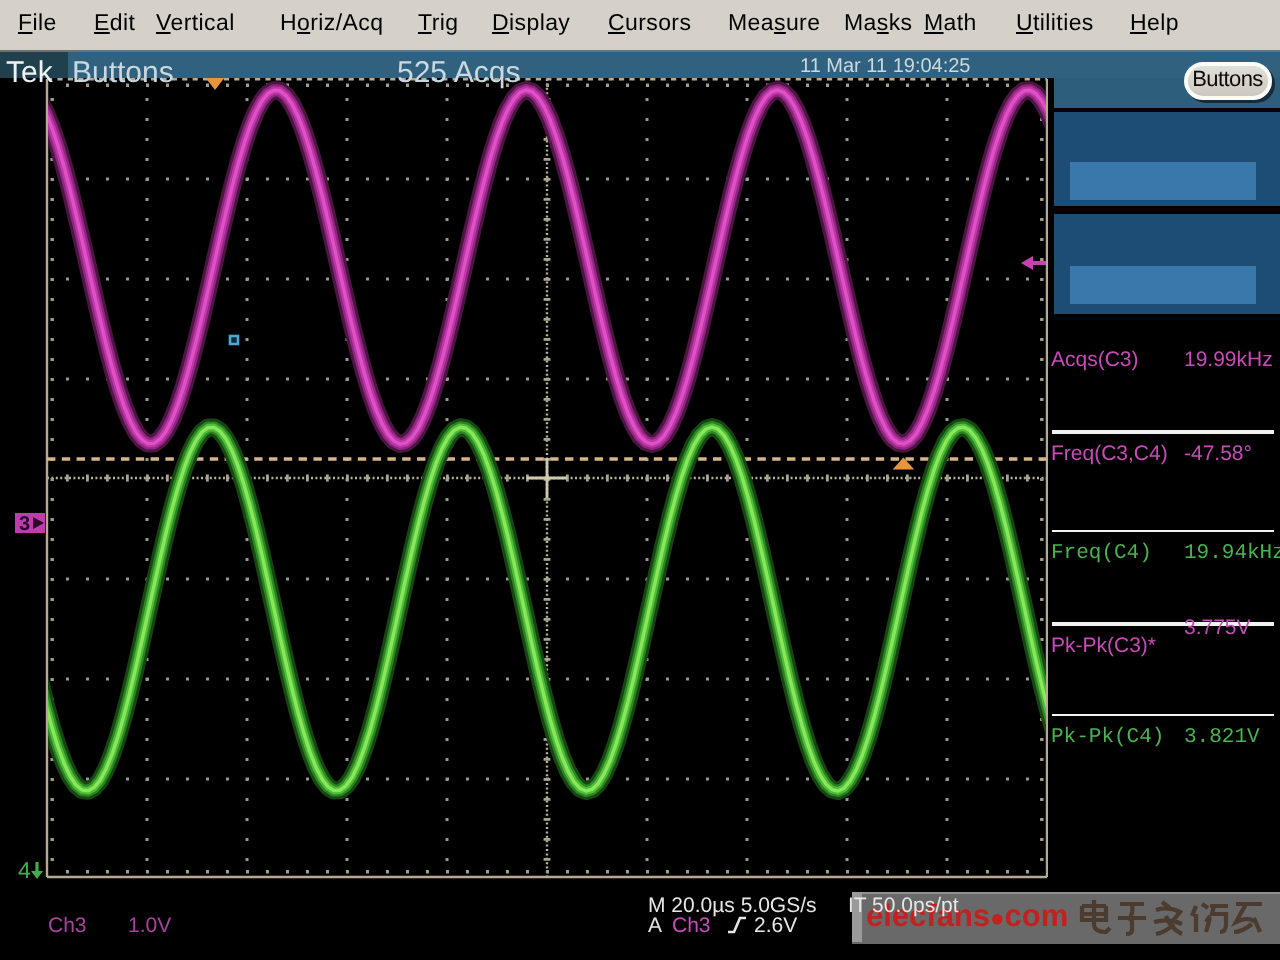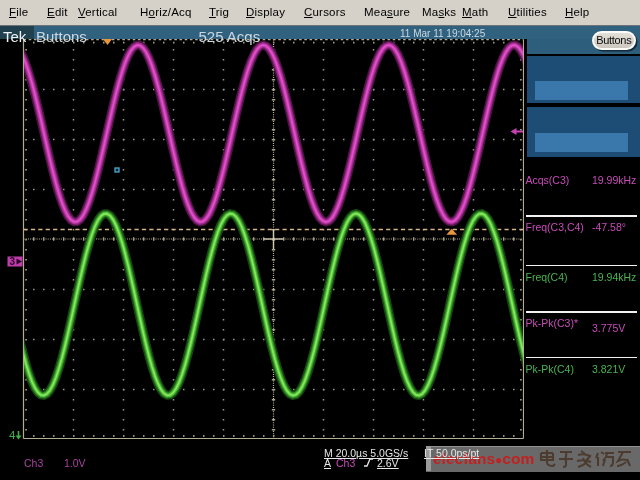--- a/index.html
+++ b/index.html
@@ -13,22 +13,22 @@
 .bartxt{position:absolute;font-size:15px;color:#ccd8e0;top:27.5px;}
 #buttons{left:592px;top:30.5px;width:43.5px;height:19.5px;background:linear-gradient(#e2dfd8,#ccc8bf);border:2px solid #fbfbf8;border-radius:10px;box-sizing:border-box;text-align:center;font-size:11px;color:#0a0a0a;line-height:14.5px;letter-spacing:-0.3px;box-shadow:1.5px 1.5px 0 rgba(15,25,35,.75);}
 .panel{left:527px;width:113px;background:#1d4d75;}
 .thumb{left:535px;width:93px;height:19px;background:#3a78ab;}
 .blk{background:#000;}
 .sep{left:526px;width:111px;height:1.6px;background:#f2f2f2;}
 .ro{position:absolute;font-size:10.5px;white-space:nowrap;}
 .mg{color:#c84cb8;}
 .mg2{color:#aa42a0;}
 .gr2{color:#3da44a;margin-top:32px;}
-.gr{color:#49b44f;}
-.wh{color:#e6e6e6;text-decoration:underline;}
+.gr{color:#49b44f;font-family:Liberation Mono, monospace;}
+.wh{color:#e6e6e6;}
 #wm{left:426px;top:446px;width:214px;height:25px;background:#696969;border-top:1px solid #909090;}
 #wmband{left:426px;top:446px;width:5px;height:25px;background:#9a9a9a;}
 #wmred{position:absolute;left:433px;top:449.5px;font-size:15.5px;font-weight:bold;color:#c32020;letter-spacing:0px;}
 </style></head>
 <body>
 
 <svg class="abs" style="left:0;top:0" width="640" height="480" viewBox="0 0 640 480">
   <defs>
       <clipPath id="pc">
         <rect x="24" y="40" width="499" height="398"></rect>
@@ -129,21 +129,21 @@
 <span class="ro mg" style="left:525.5px;top:173.8px">Acqs(C3)</span>
 <span class="ro mg" style="left:592px;top:173.8px">19.99kHz</span>
 <div class="abs sep" style="top:215px"></div>
 <span class="ro mg" style="left:525.5px;top:221.3px">Freq(C3,C4)</span>
 <span class="ro mg" style="left:592px;top:221.3px">-47.58°</span>
 <div class="abs sep" style="top:264.8px"></div>
 <span class="ro gr" style="left:525.5px;top:270.8px">Freq(C4)</span>
 <span class="ro gr" style="left:592px;top:270.8px">19.94kHz</span>
 <div class="abs sep" style="top:311.4px"></div>
 <span class="ro mg" style="left:525.5px;top:317.2px">Pk-Pk(C3)*</span>
-<span class="ro mg" style="left:592px;top:322px">3.775V</span>
+<span class="ro mg" style="left:592px;top:308px">3.775V</span>
 <div class="abs sep" style="top:356.8px"></div>
 <span class="ro gr" style="left:525.5px;top:362.8px">Pk-Pk(C4)</span>
 <span class="ro gr" style="left:592px;top:362.8px">3.821V</span>
 
 <div class="abs" id="wm"></div>
 <div class="abs" id="wmband"></div>
 <div id="wmred">elecfans<span style="font-size:12px">●</span>com</div>
 <svg class="abs" style="left:539px;top:449px" width="92" height="20" viewBox="0 0 92 20">
   <g stroke="#4c3c2f" stroke-width="2.1" fill="none">
     <path d="M8 1 v13 M2 4 h12 M2 4 v7 h12 v-7 M2 8 h12 M8 14 q1 3 6 3 l2 -2"></path>

